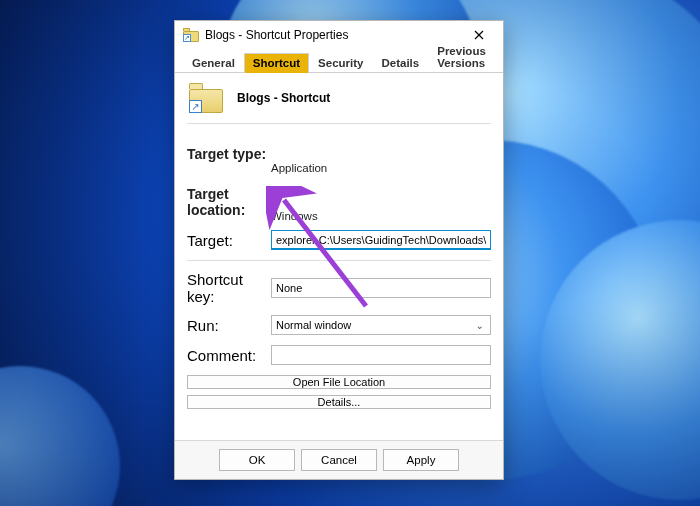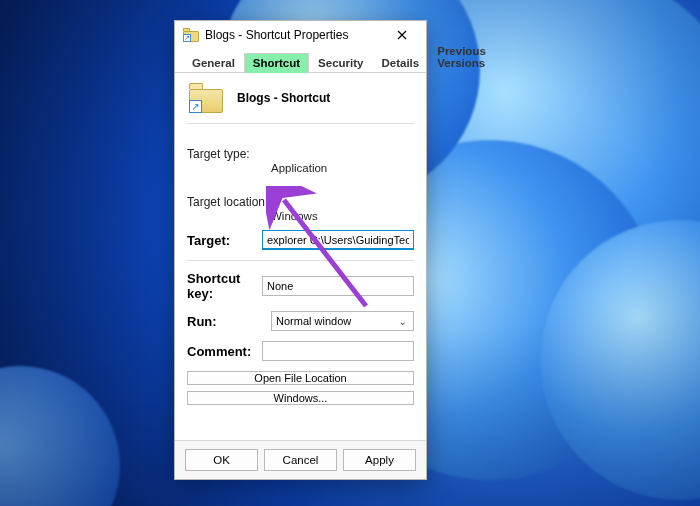--- a/index.html
+++ b/index.html
@@ -32,21 +32,21 @@
   .p3 { width: 280px; height: 280px; right: -120px;  top: 220px;}
   .p4 { width: 260px; height: 260px; right: 220px; top: -60px;}
   .p5 { width: 200px; height: 200px; left: -80px; bottom: -60px;
         background: radial-gradient(circle at 40% 40%, #6bb4ff 0%, #1455c9 80%);}
   .shadowband { position:absolute; inset:0;
     background: radial-gradient(ellipse at 65% 40%, rgba(0,0,0,0) 30%, rgba(0,0,20,0.35) 100%);}
 
   .dialog {
     position: absolute;
     left: 174px; top: 20px;
-    width: 253px; height: 460px;
+    width: 330px; height: 460px;
     background: #fff;
     border: 1px solid #b7b7b7;
     box-shadow: 0 6px 24px rgba(0,0,0,0.35);
     display: flex; flex-direction: column;
   }
   .titlebar {
     display: flex; align-items: center;
     padding: 4px 6px 4px 8px;
     height: 28px;
   }
@@ -72,21 +72,21 @@
     display:flex; align-items:flex-end;
     padding: 0 8px; height: 24px;
     border-bottom: 1px solid #d0d0d0;
   }
   .tab-item {
     padding: 3px 8px 4px; font-size: 11.5px; color:#333; cursor:pointer;
     border: 1px solid transparent; border-bottom: none;
     position: relative; top:1px;font-weight:bold;
   }
   .tab-item.active {
-    border-color: #d0d0d0; background:#86efac; color:#000;
+    border-color: #d0d0d0; background:#eab308; color:#000;
   }
 
   .panel {
     flex: 1; padding: 10px 12px 6px; overflow: hidden;
   }
   .icon-row { display:flex; align-items:center; margin-bottom: 10px; }
   .big-icon { width: 34px; height: 30px; position:relative; margin-right: 14px; margin-left:2px;}
   .big-icon .folder {
     width: 34px; height: 24px; background: linear-gradient(#f5e6a8,#e8cf6c);
     border:1px solid #c0a840; border-radius:2px; position:absolute; bottom:0;
@@ -96,45 +96,45 @@
   .big-icon .arrow {
     position:absolute; left:0; bottom:0; width:13px; height:13px;
     background:#fff; border:1px solid #3a80cc; color:#2a6fc5;
     font-size:10px; line-height:11px; text-align:center;
   }
   .icon-title { font-size:12px;font-weight:bold; }
 
   .hr { border-top:1px solid #dcdcdc; margin: 4px 0 10px; }
 
   .kv { display:flex; align-items:center; margin-bottom: 8px; }
-  .kv label { width: 84px; font-size:12px; color:#222; }
+  .kv label { width: 84px; font-size:14px; color:#222;font-weight:bold; }
   .kv .val { font-size:11.5px; color:#222;margin-top:28px; }
 
   .field-row { display:flex; align-items:center; margin-bottom: 10px; }
-  .field-row label { width: 84px; font-size:13px;font-weight:bold; }
+  .field-row label { width: 84px; font-size:15px; }
   .field-row input.txt, .field-row .combo {
     flex:1; height:20px; border:1px solid #b8b8b8;
     padding: 0 4px; font-size:11px; font-family:inherit; background:#fff;
   }
   .field-row input.txt.active {
     border-color:#0a8bcd; border-bottom:2px solid #0a8bcd;
   }
   .combo { display:flex; align-items:center; justify-content:space-between; cursor:pointer;}
   .combo .chev { font-size:10px; color:#555; padding-right:2px;}
 
   .btn-row { display:flex; gap:6px; margin-top: 4px; flex-direction: column; }
   .btn-row .btn {
     flex:1; height:22px; border:1px solid #b8b8b8; background:#fdfdfd;
     font-size:11px; display:flex; align-items:center; justify-content:center;
     cursor:pointer;
   }
 
   .footer {
     border-top:1px solid #d8d8d8;
-    padding: 8px 10px; display:flex; justify-content:space-between; gap:6px;
+    padding: 8px 10px; display:flex; justify-content:center; gap:6px;
     background:#f7f7f7;
   }
   .footer .btn {
     width: 76px; height:22px; border:1px solid #b8b8b8; background:#fdfdfd;
     font-size:11.5px; display:flex; align-items:center; justify-content:center;
     cursor:pointer;
   }
 
   .annot-arrow {
     position:absolute; pointer-events:none;
@@ -217,21 +217,21 @@
         <span class="chev">⌄</span>
       </div>
     </div>
     <div class="field-row">
       <label>Comment:</label>
       <input class="txt" value="" style="">
     </div>
 
     <div class="btn-row">
       <div class="btn">Open File Location</div>
-      <div class="btn">Windows...</div>
+      <div class="btn">Details...</div>
     </div>
 
   </div>
 
   <div class="footer">
     <div class="btn">OK</div>
     <div class="btn">Cancel</div>
     <div class="btn">Apply</div>
   </div>
 

